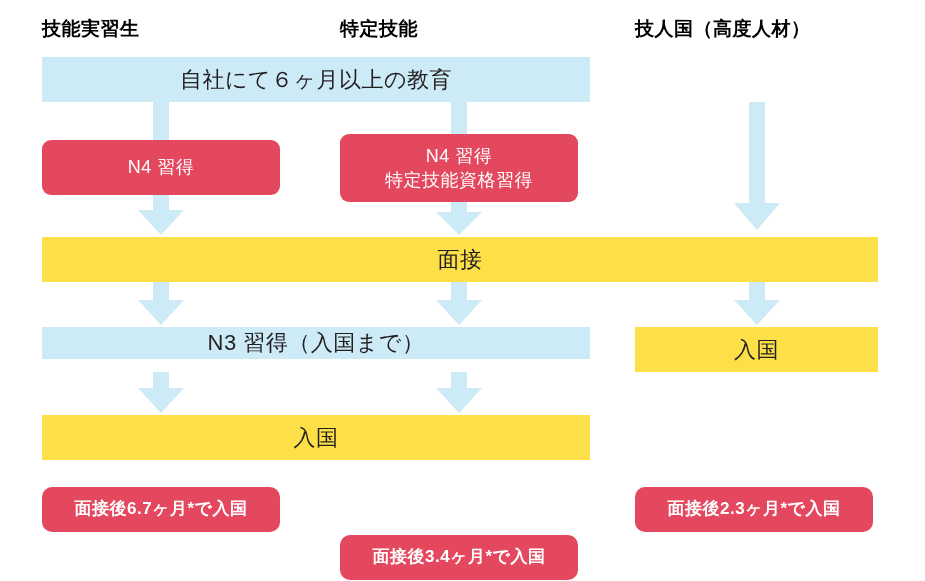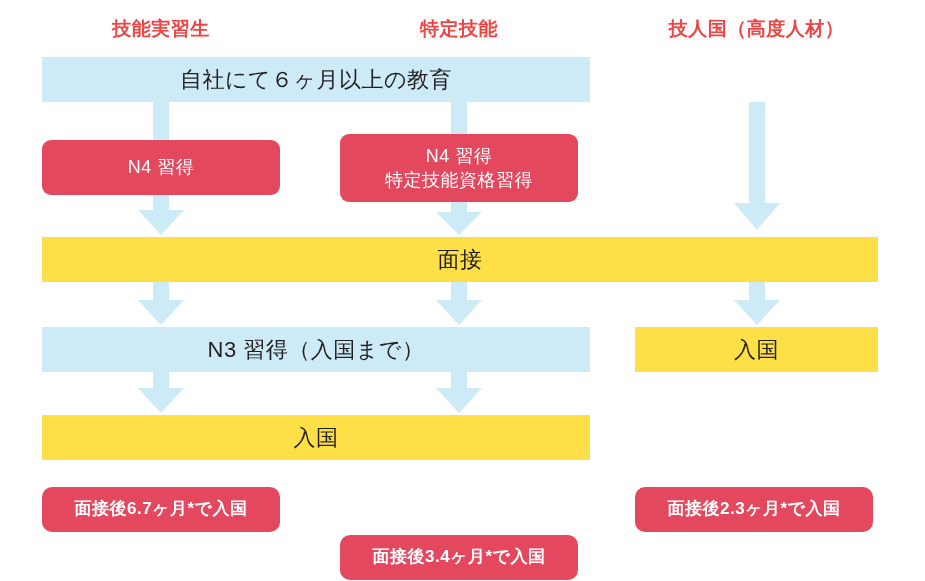--- a/index.html
+++ b/index.html
@@ -15,22 +15,21 @@
   }
   #canvas {
     position: relative;
     width: 925px;
     height: 581px;
   }
 
   
   .col-header {
     position: absolute;
-    text-align: center;
-    color: #ef4444;
+    color: #000000;
     font-size: 19px;
     font-weight: bold;
     letter-spacing: 0.5px;
     white-space: nowrap;
     line-height: 1;
   }
   #hdr-1 { left: 42px;  top: 19px; width: 238px; }
   #hdr-2 { left: 340px; top: 19px; width: 238px; }
   #hdr-3 { left: 635px; top: 19px; width: 243px; }
 
@@ -147,21 +146,21 @@
     <svg viewBox="0 0 46 45" preserveAspectRatio="none" aria-hidden="true">
       <path d="M15 0 H31 V18 H46 L23 43 L0 18 H15 Z" fill="#cdeaf7"></path>
     </svg>
   </div>
   <div class="arrow" style="left:734px; top:282px; height:45px;">
     <svg viewBox="0 0 46 45" preserveAspectRatio="none" aria-hidden="true">
       <path d="M15 0 H31 V18 H46 L23 43 L0 18 H15 Z" fill="#cdeaf7"></path>
     </svg>
   </div>
 
-  <div class="bar blue" style="left:42px; top:327px; width:548px; height:45px;">N3 習得（入国まで）</div>
+  <div class="bar blue" style="left:42px; top:327px; width:548px; height:32px;">N3 習得（入国まで）</div>
 
   <div class="bar pink" style="left:635px; top:327px; width:243px; height:45px;">入国</div>
 
   <div class="arrow" style="left:138px; top:372px; height:43px;">
     <svg viewBox="0 0 46 43" preserveAspectRatio="none" aria-hidden="true">
       <path d="M15 0 H31 V16 H46 L23 41 L0 16 H15 Z" fill="#cdeaf7"></path>
     </svg>
   </div>
   <div class="arrow" style="left:436px; top:372px; height:43px;">
     <svg viewBox="0 0 46 43" preserveAspectRatio="none" aria-hidden="true">

